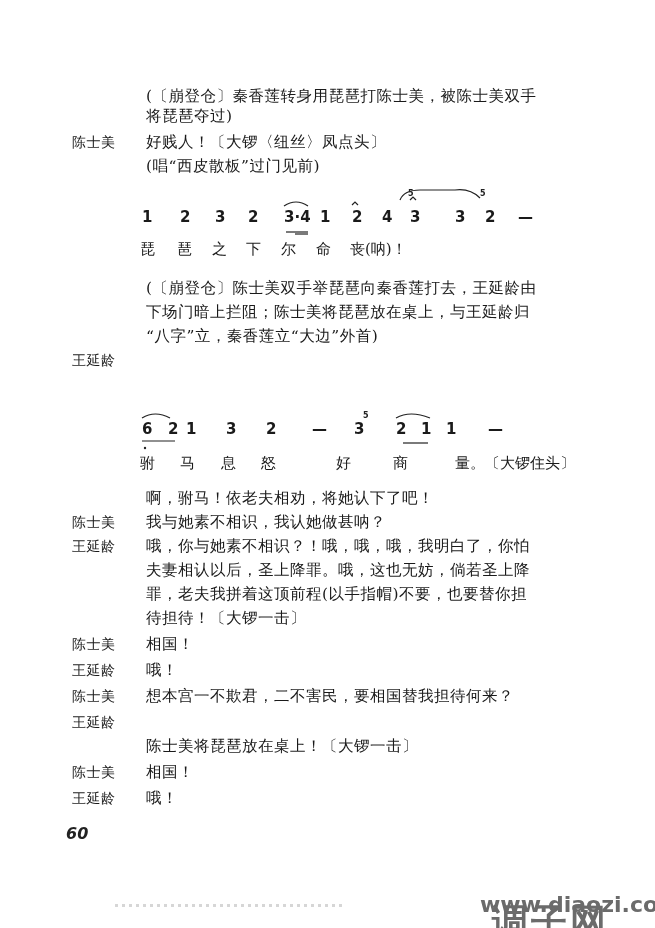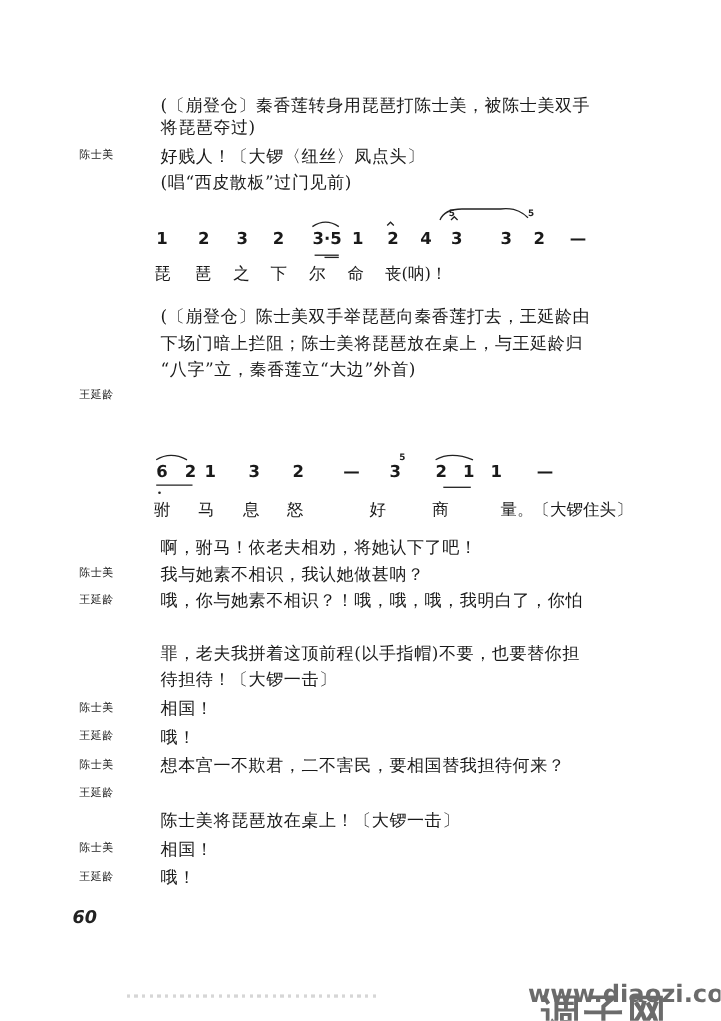--- a/index.html
+++ b/index.html
@@ -1,20 +1,20 @@
 <!DOCTYPE html>
 <html><head>
 <meta charset="utf-8">
 <style>
   html, body { margin: 0; padding: 0; background: #ffffff; }
   body { width: 655px; height: 928px; position: relative; overflow: hidden;
          font-family: "DejaVu Serif", "Liberation Serif", serif; color: #1a1a1a; }
   .page { position: absolute; inset: 0; }
   .line { position: absolute; font-size: 15.5px; line-height: 20px; white-space: nowrap; letter-spacing: 0.5px; }
-  .speaker { position: absolute; left: 72px; font-size: 10px; line-height: 20px; letter-spacing: 0.5px; }
+  .speaker { position: absolute; left: 72px; font-size: 14px; line-height: 20px; letter-spacing: 0.5px; }
   .text { left: 146px; }
   .notes { position: absolute; font-family: "DejaVu Sans", "Liberation Sans", sans-serif; font-weight: bold; font-size: 15px; }
   .note { position: absolute; text-align: center; }
   .lyric { position: absolute; font-size: 15px; }
   .pagenum { position: absolute; left: 66px; top: 824px; font-family: "DejaVu Sans", sans-serif; font-weight: bold; font-style: italic; font-size: 16px; color: #222; }
   .wm-cn { position: absolute; left: 492px; top: 850px; font-family: "DejaVu Sans", sans-serif; font-weight: bold; font-size: 36px; color: #6b6b6b; letter-spacing: 3px; margin-top: 48px; }
   .wm-url { position: absolute; left: 480px; top: 892px; font-family: "DejaVu Sans", sans-serif; font-weight: bold; font-size: 22px; color: #6b6b6b; }
   .scanlines { position: absolute; left: 115px; top: 904px; width: 230px; height: 3px;
                background: repeating-linear-gradient(90deg,#bbb 0 3px,transparent 3px 7px); opacity: .6; }
   svg.marks { position: absolute; left: 0; top: 0; }
@@ -30,21 +30,21 @@
   <div class="speaker" style="top:132px"><span>陈士美</span></div>
   <div class="line text" style="top:132px"><span>好贱人！〔大锣〈纽丝〉凤点头〕</span></div>
 
   <div class="line text" style="top:156px"><span>(唱“西皮散板”过门见前)</span></div>
 
   <div class="notes" style="top:208px;left:0;width:655px;height:22px">
     <span class="note" style="left:142px">1</span>
     <span class="note" style="left:180px">2</span>
     <span class="note" style="left:215px">3</span>
     <span class="note" style="left:248px">2</span>
-    <span class="note" style="left:284px">3·5</span>
+    <span class="note" style="left:284px">3·4</span>
     <span class="note" style="left:320px">1</span>
     <span class="note" style="left:352px">2</span>
     <span class="note" style="left:382px">4</span>
     <span class="note" style="left:410px">3</span>
     <span class="note" style="left:455px">3</span>
     <span class="note" style="left:485px">2</span>
     <span class="note" style="left:518px">—</span>
   </div>
   <div class="lyric" style="top:240px;left:140px">琵</div>
   <div class="lyric" style="left:177px;top:240px">琶</div>
@@ -82,20 +82,21 @@
   <div class="lyric" style="left:393px;top:454px">商</div>
   <div class="lyric" style="left:455px;top:454px">量。〔大锣住头〕</div>
 
   <div class="line text" style="top:488px"><span>啊，驸马！依老夫相劝，将她认下了吧！</span></div>
 
   <div class="speaker" style="top:512px"><span>陈士美</span></div>
   <div class="line text" style="top:512px"><span>我与她素不相识，我认她做甚呐？</span></div>
 
   <div class="speaker" style="top:536px"><span>王延龄</span></div>
   <div class="line text" style="top:536px"><span>哦，你与她素不相识？！哦，哦，哦，我明白了，你怕</span></div>
+  <div class="line text" style="top:560px"><span>夫妻相认以后，圣上降罪。哦，这也无妨，倘若圣上降</span></div>
   <div class="line text" style="top:584px"><span>罪，老夫我拼着这顶前程(以手指帽)不要，也要替你担</span></div>
   <div class="line text" style="top:608px"><span>待担待！〔大锣一击〕</span></div>
 
   <div class="speaker" style="top:634px"><span>陈士美</span></div>
   <div class="line text" style="top:634px"><span>相国！</span></div>
 
   <div class="speaker" style="top:660px"><span>王延龄</span></div>
   <div class="line text" style="top:660px"><span>哦！</span></div>
 
   <div class="speaker" style="top:686px"><span>陈士美</span></div>

